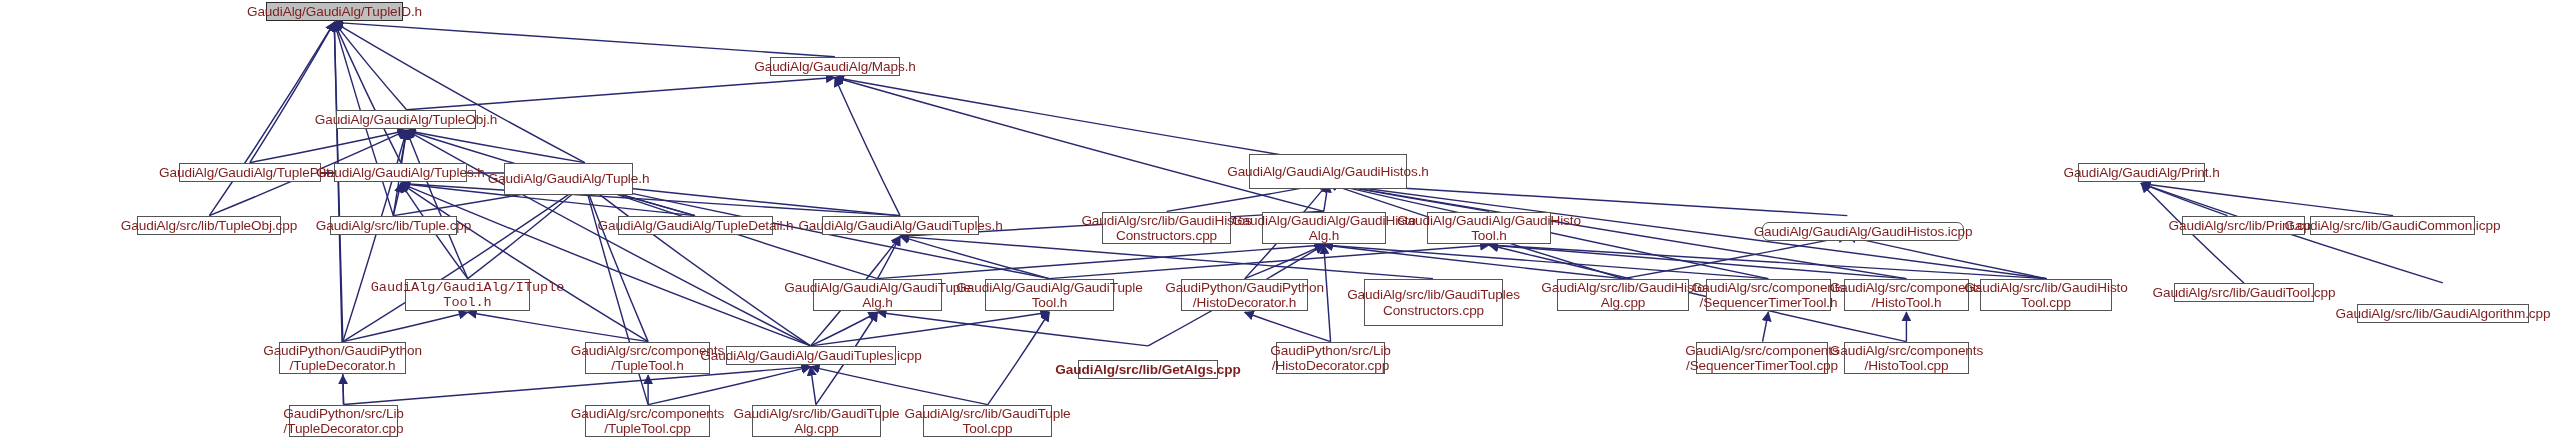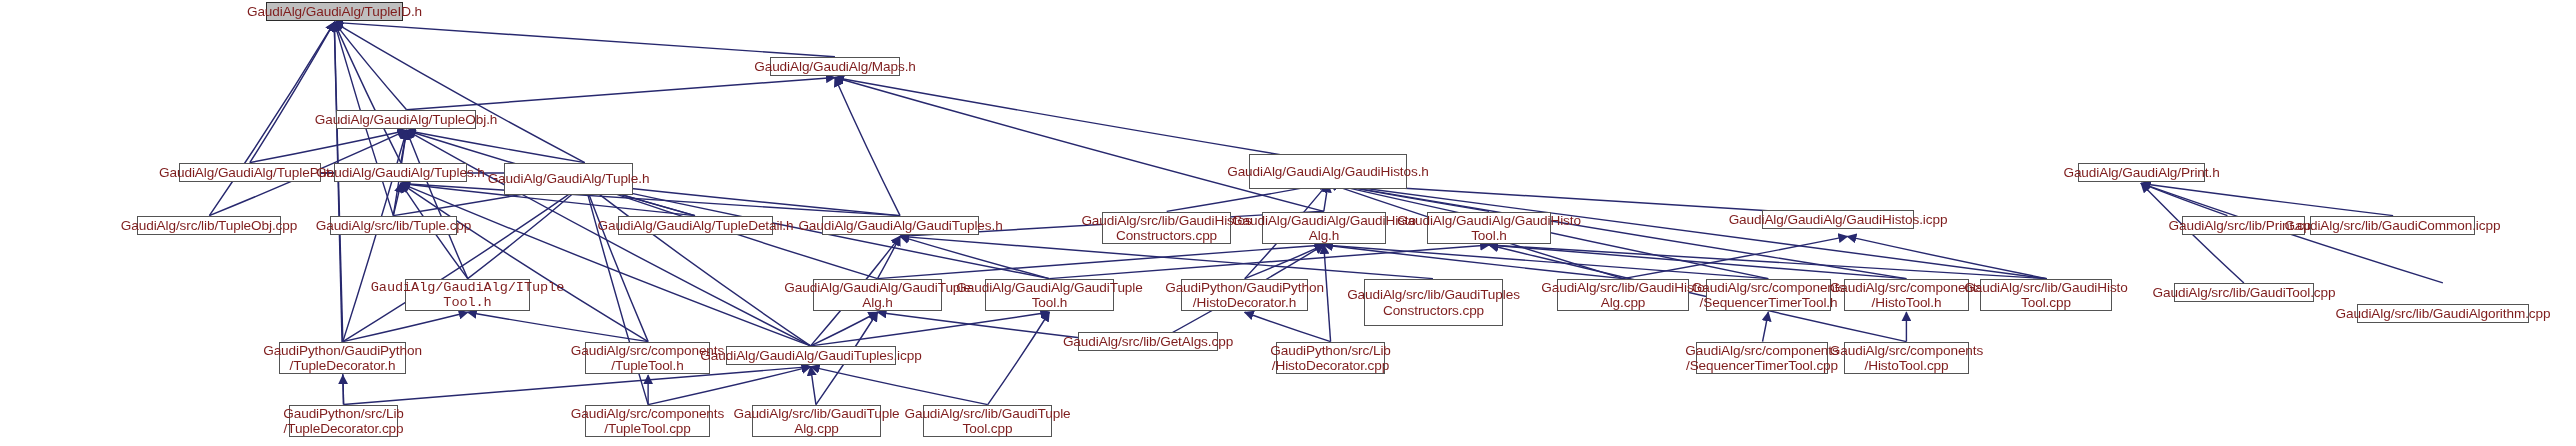--- a/index.html
+++ b/index.html
@@ -145,21 +145,21 @@
       <div class="node" style="left: 137px; top: 216px; width: 144px; height: 19.3px;"><span>GaudiAlg/src/lib/TupleObj.cpp</span></div>
       <div class="node" style="left: 330px; top: 216px; width: 127px; height: 19.3px;"><span>GaudiAlg/src/lib/Tuple.cpp</span></div>
       <div class="node" style="left: 618px; top: 216px; width: 155px; height: 19.3px;"><span>GaudiAlg/GaudiAlg/TupleDetail.h</span></div>
       <div class="node" style="left: 822px; top: 216px; width: 157px; height: 19.3px;"><span>GaudiAlg/GaudiAlg/GaudiTuples.h</span></div>
       <div class="node" style="left: 1102px; top: 212px; width: 129px; height: 32px;"><span>GaudiAlg/src/lib/GaudiHistos
 Constructors.cpp</span></div>
       <div class="node" style="left: 1262px; top: 212px; width: 124px; height: 32px;"><span>GaudiAlg/GaudiAlg/GaudiHisto
 Alg.h</span></div>
       <div class="node" style="left: 1427px; top: 212px; width: 124px; height: 32px;"><span>GaudiAlg/GaudiAlg/GaudiHisto
 Tool.h</span></div>
-      <div class="node" style="left: 1762px; top: 210px; width: 152px; height: 19.3px;"><span>GaudiAlg/GaudiAlg/GaudiHistos.icpp</span></div>
+      <div class="node" style="left: 1762px; top: 222px; width: 202px; height: 19.3px; border-radius: 7px;"><span>GaudiAlg/GaudiAlg/GaudiHistos.icpp</span></div>
       <div class="node" style="left: 2166px; top: 216px; width: 123px; height: 19.3px; margin-left: 16px;"><span>GaudiAlg/src/lib/Print.cpp</span></div>
       <div class="node" style="left: 2310px; top: 216px; width: 165px; height: 19.3px;"><span>GaudiAlg/src/lib/GaudiCommon.icpp</span></div>
       <div class="node" style="left: 405px; top: 279px; width: 125px; height: 32px; font-family: Liberation Mono, monospace;"><span>GaudiAlg/GaudiAlg/ITuple
 Tool.h</span></div>
       <div class="node" style="left: 813px; top: 279px; width: 129px; height: 32px;"><span>GaudiAlg/GaudiAlg/GaudiTuple
 Alg.h</span></div>
       <div class="node" style="left: 985px; top: 279px; width: 129px; height: 32px;"><span>GaudiAlg/GaudiAlg/GaudiTuple
 Tool.h</span></div>
       <div class="node" style="left: 1181px; top: 279px; width: 127px; height: 32px;"><span>GaudiPython/GaudiPython
 /HistoDecorator.h</span></div>
@@ -173,21 +173,21 @@
 /HistoTool.h</span></div>
       <div class="node" style="left: 1980px; top: 279px; width: 132px; height: 32px;"><span>GaudiAlg/src/lib/GaudiHisto
 Tool.cpp</span></div>
       <div class="node" style="left: 2174px; top: 283px; width: 140px; height: 19.3px;"><span>GaudiAlg/src/lib/GaudiTool.cpp</span></div>
       <div class="node" style="left: 2357px; top: 283px; width: 172px; height: 19.3px; margin-top: 21px;"><span>GaudiAlg/src/lib/GaudiAlgorithm.cpp</span></div>
       <div class="node" style="left: 279px; top: 342px; width: 127px; height: 32px;"><span>GaudiPython/GaudiPython
 /TupleDecorator.h</span></div>
       <div class="node" style="left: 585px; top: 342px; width: 125px; height: 32px;"><span>GaudiAlg/src/components
 /TupleTool.h</span></div>
       <div class="node" style="left: 726px; top: 346px; width: 170px; height: 19.3px;"><span>GaudiAlg/GaudiAlg/GaudiTuples.icpp</span></div>
-      <div class="node" style="left: 1078px; top: 332px; width: 140px; height: 19.3px;"><span>GaudiAlg/src/lib/GetAlgs.cpp</span></div>
+      <div class="node" style="left: 1078px; top: 360px; width: 140px; height: 19.3px; font-weight: bold;"><span>GaudiAlg/src/lib/GetAlgs.cpp</span></div>
       <div class="node" style="left: 1276px; top: 342px; width: 109px; height: 32px;"><span>GaudiPython/src/Lib
 /HistoDecorator.cpp</span></div>
       <div class="node" style="left: 1696px; top: 342px; width: 132px; height: 32px;"><span>GaudiAlg/src/components
 /SequencerTimerTool.cpp</span></div>
       <div class="node" style="left: 1844px; top: 342px; width: 125px; height: 32px;"><span>GaudiAlg/src/components
 /HistoTool.cpp</span></div>
       <div class="node" style="left: 289px; top: 405px; width: 109px; height: 32px;"><span>GaudiPython/src/Lib
 /TupleDecorator.cpp</span></div>
       <div class="node" style="left: 585px; top: 405px; width: 125px; height: 32px;"><span>GaudiAlg/src/components
 /TupleTool.cpp</span></div>

